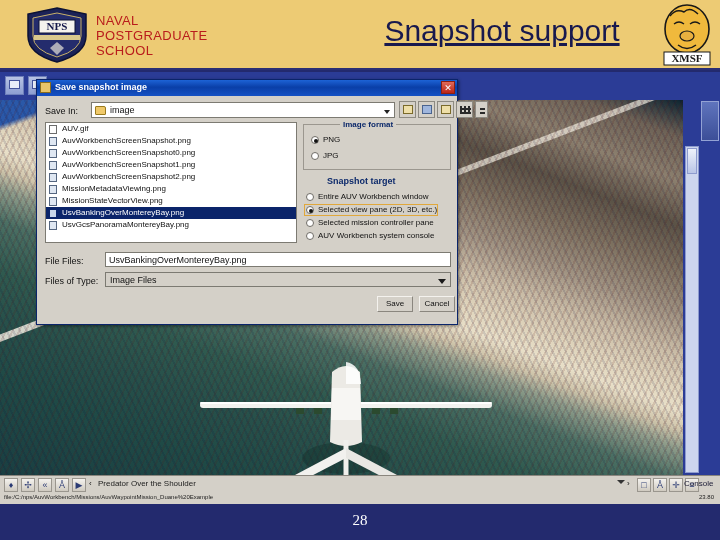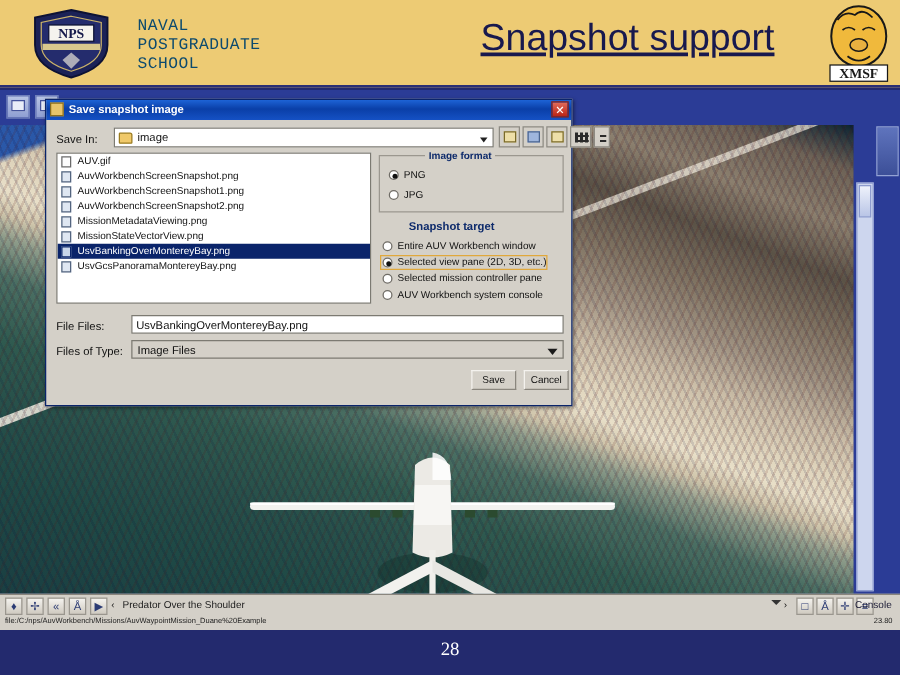--- a/index.html
+++ b/index.html
@@ -20,23 +20,23 @@
   
   #header {
     position: absolute; left: 0; top: 0; width: 720px; height: 70px;
     background: #edcb74;
     border-bottom: 2px solid #2b2f74;
   }
   #nps-logo {
     position: absolute; left: 24px; top: 6px; width: 66px; height: 58px;
   }
   #nps-text {
-    position: absolute; left: 110px; top: 13px;
-    color: #0c4a6e;
-    font-family: Liberation Mono, monospace;
+    position: absolute; left: 96px; top: 13px;
+    color: #b91c1c;
+    font-family: Liberation Sans, sans-serif;
     font-size: 13px; line-height: 15px;
     letter-spacing: .4px;
   }
   #title {
     position: absolute; left: 356px; top: 14px; width: 292px;
     text-align: center;
     color: #18194e;
     font-family: "Liberation Sans", sans-serif;
     font-size: 30px; font-weight: 400;
     text-decoration: underline;
@@ -499,20 +499,24 @@
         <div class="frow">
           <span class="ico"></span>
           <span>AUV.gif</span>
         </div>
         <div class="frow img">
           <span class="ico"></span>
           <span>AuvWorkbenchScreenSnapshot.png</span>
         </div>
         <div class="frow img">
           <span class="ico"></span>
+          <span>AuvWorkbenchScreenSnapshot0.png</span>
+        </div>
+        <div class="frow img">
+          <span class="ico"></span>
           <span>AuvWorkbenchScreenSnapshot1.png</span>
         </div>
         <div class="frow img">
           <span class="ico"></span>
           <span>AuvWorkbenchScreenSnapshot2.png</span>
         </div>
         <div class="frow img">
           <span class="ico"></span>
           <span>MissionMetadataViewing.png</span>
         </div>

